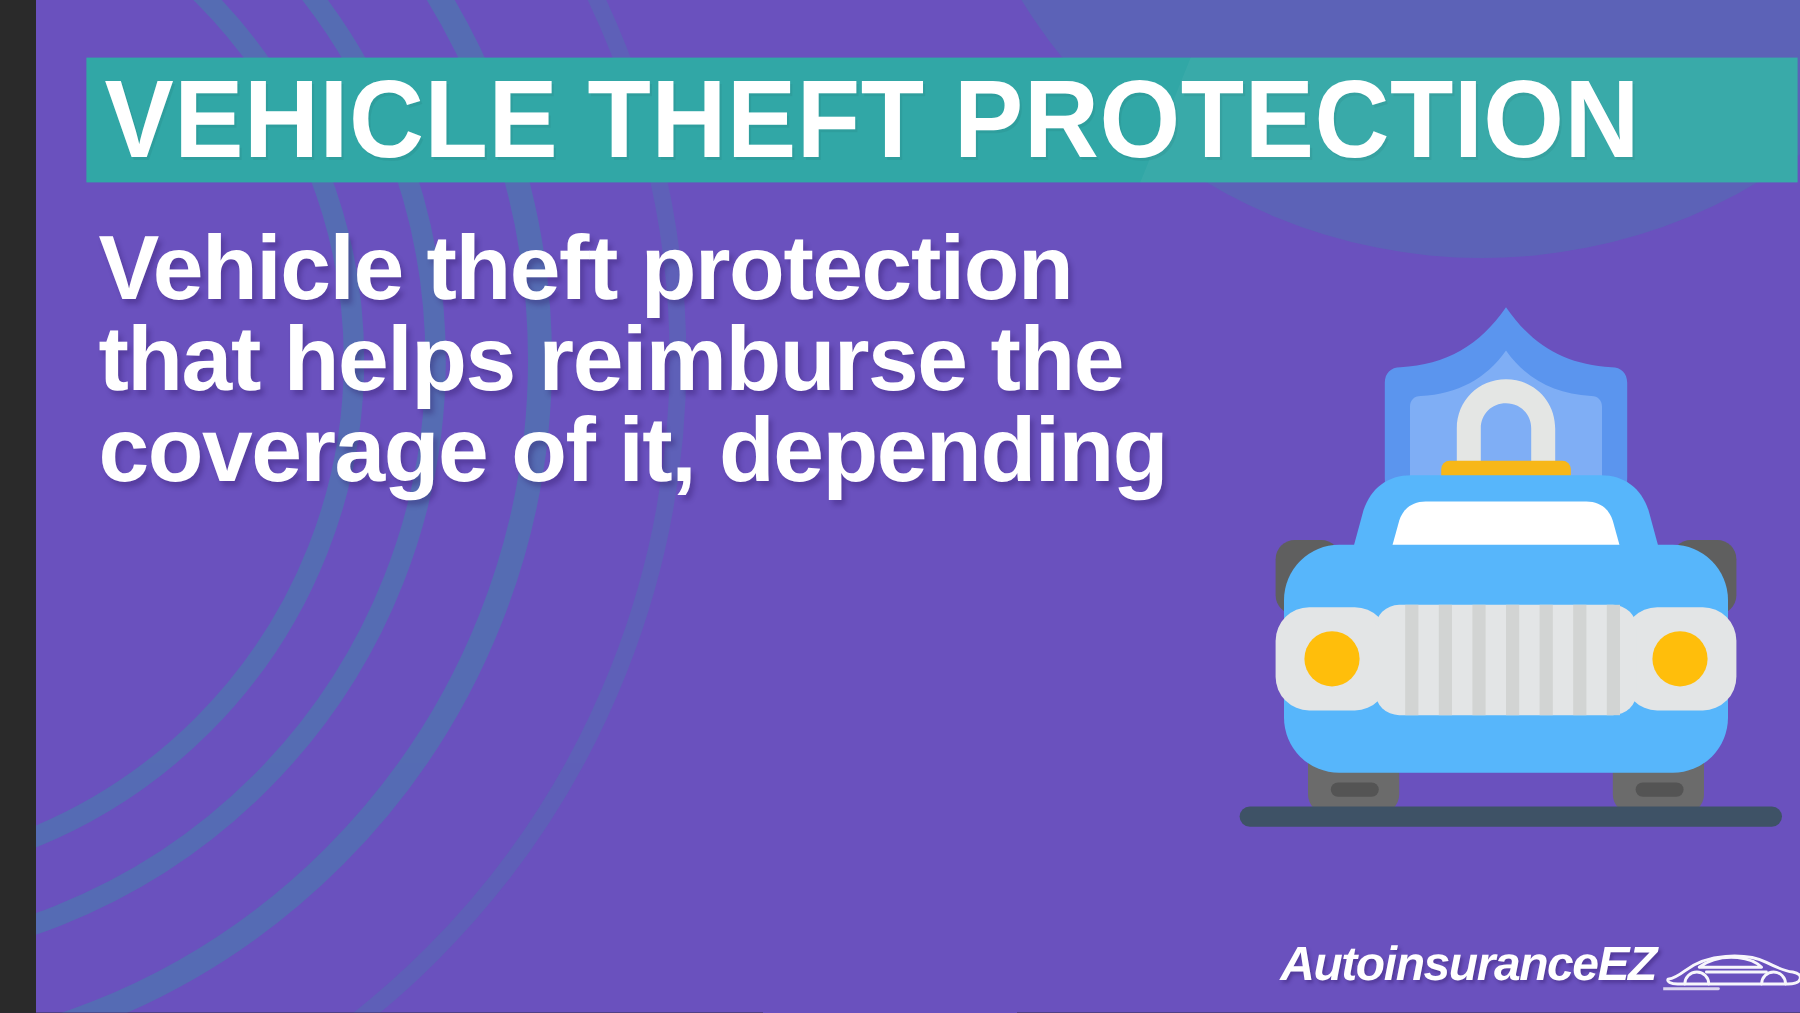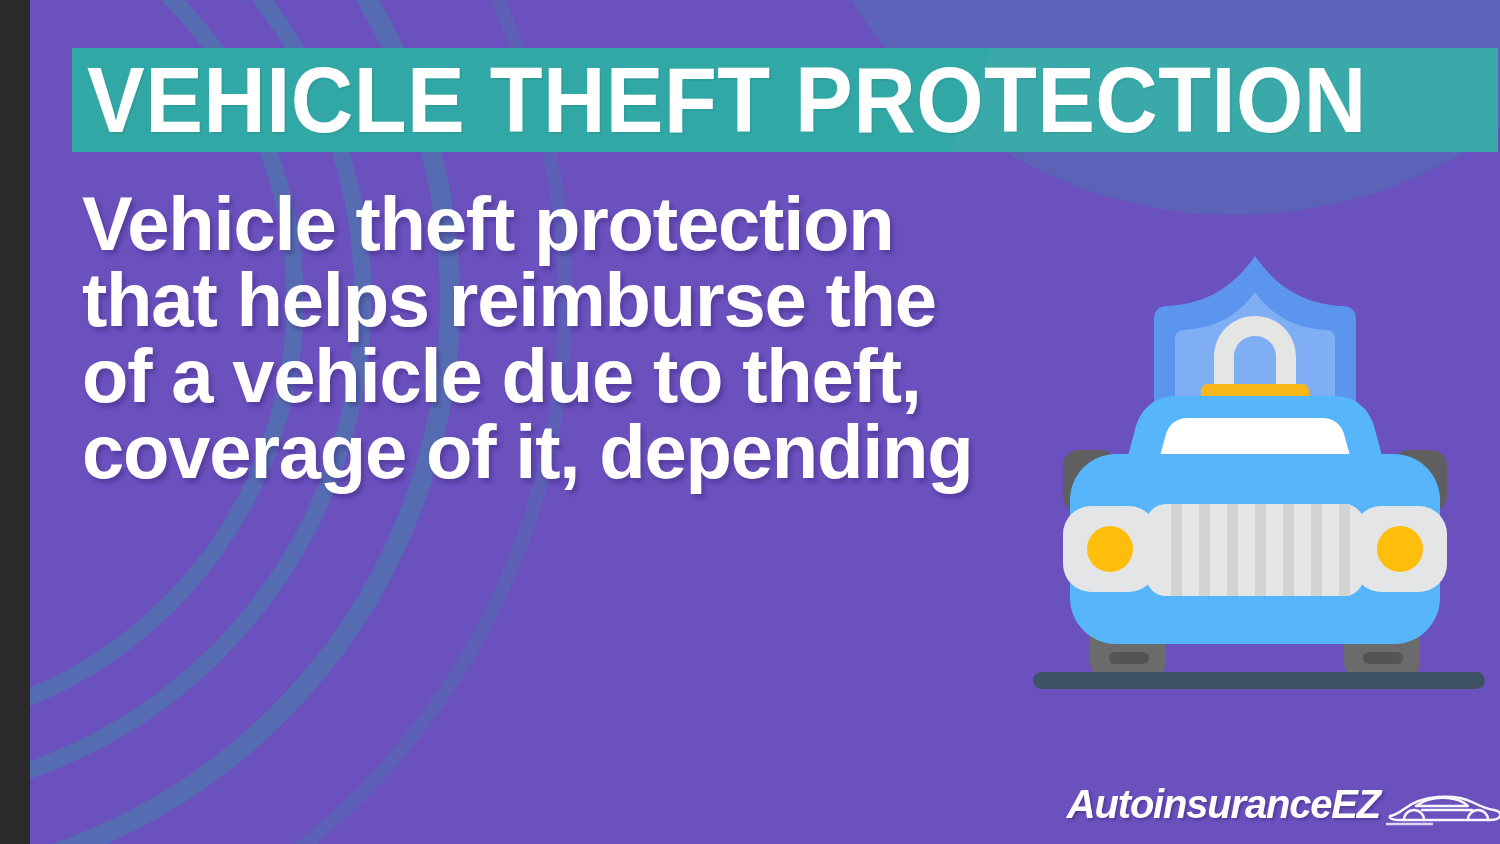--- a/index.html
+++ b/index.html
@@ -140,21 +140,20 @@
   </div>
 
   <div class="banner">
     <div class="banner-sheen"></div>
     <h1 class="banner-title">VEHICLE THEFT PROTECTION</h1>
   </div>
 
   <p class="body-copy">
     <span class="ln">Vehicle theft protection</span>
     <span class="ln">that helps reimburse the</span>
-    <span class="ln">of a vehicle due to theft,</span>
     <span class="ln">coverage of it, depending</span>
   </p>
 
   <div class="illustration">
     <svg width="480" height="450" viewBox="0 0 480 450" xmlns="http://www.w3.org/2000/svg">
 
       <g>
         <path d="M240 8
                  C 262 40 290 56 328 58
                  C 336 58 341 63 341 71

